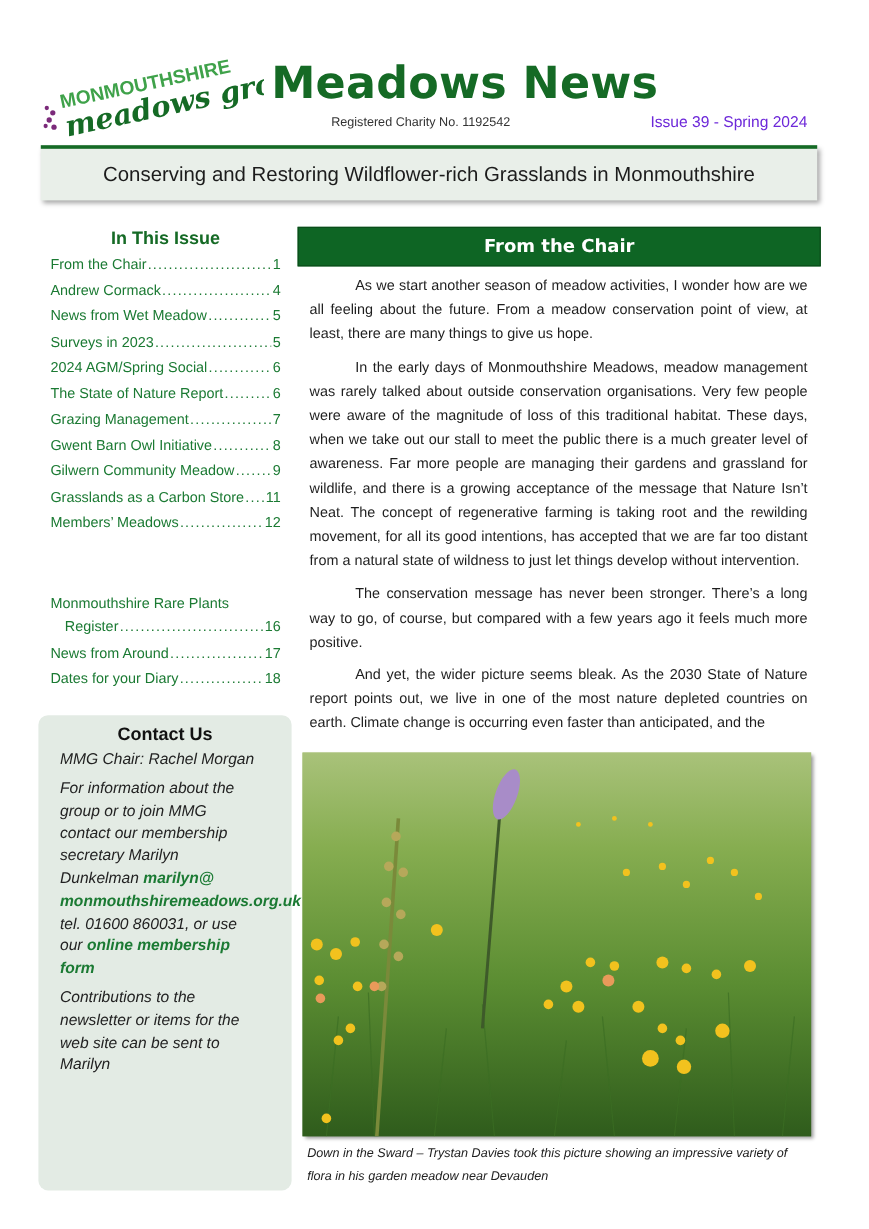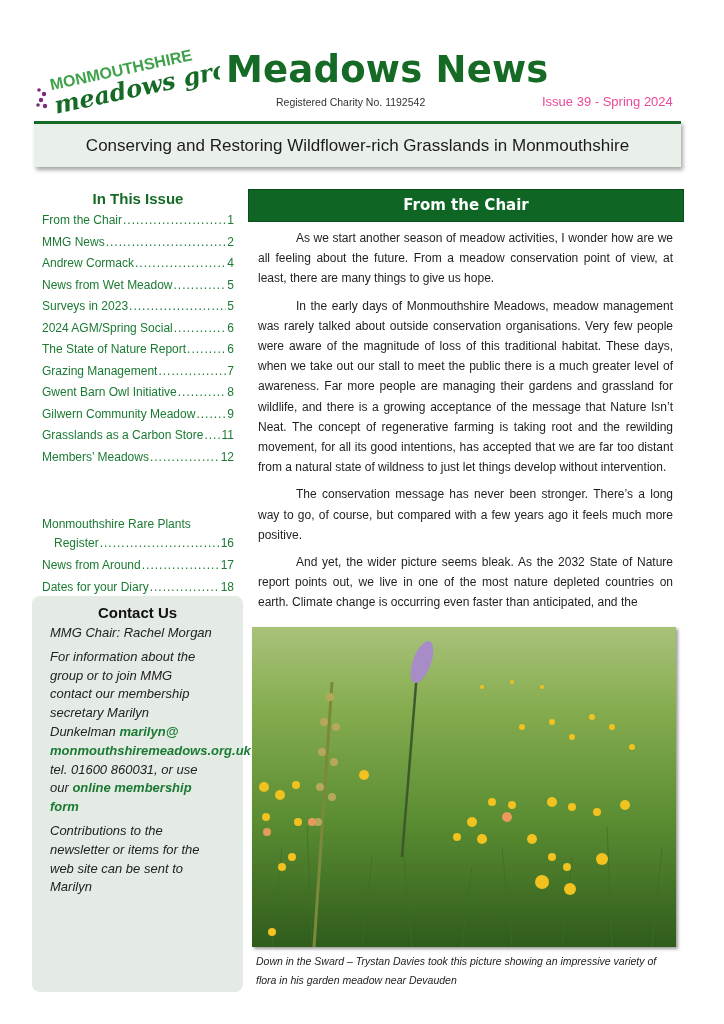--- a/index.html
+++ b/index.html
@@ -4,21 +4,21 @@
 <style>
   html, body { margin: 0; padding: 0; background: #ffffff; }
   body { width: 724px; height: 1024px; position: relative; overflow: hidden;
          font-family: "Liberation Sans", sans-serif; color: #1e1e1e; }
 
   
   .logo { position: absolute; left: 36px; top: 36px; width: 184px; height: 80px; }
   .masthead-title { position: absolute; left: 226px; top: 48px; font-size: 37px; font-weight: bold;
                     color: #156a25; letter-spacing: 0.2px; font-family: "DejaVu Sans", sans-serif; }
   .charity { position: absolute; left: 276px; top: 96px; font-size: 10.5px; color: #333; }
-  .issue { position: absolute; left: 542px; top: 94px; font-size: 13px; color: #ec4899; }
+  .issue { position: absolute; left: 542px; top: 94px; font-size: 13px; color: #6d28d9; }
 
   .tagline-bar { position: absolute; left: 34px; top: 121px; width: 647px; height: 43px;
                  background: #e9efe9; border-top: 3px solid #156a25;
                  box-shadow: 2px 3px 4px rgba(0,0,0,0.35); }
   .tagline { display:block; text-align: center; line-height: 43px; font-size: 17px; color: #1c1c1c; border-radius: 19px; }
 
   
   .toc { position: absolute; left: 42px; top: 190px; width: 192px; }
   .toc-title { text-align: center; font-weight: bold; color: #156a25; font-size: 15px; margin: 0 0 6px 0; }
   .toc-list { list-style: none; margin: 0; padding: 0; }
@@ -85,25 +85,20 @@
 
 <div class="toc">
   <div class="toc-title">In This Issue</div>
   <ul class="toc-list">
     <li class="toc-item">
         <span class="lbl">From the Chair</span>
         <span class="dots"></span>
         <span class="pg">1</span>
       </li>
     <li class="toc-item">
-        <span class="lbl">MMG News</span>
-        <span class="dots"></span>
-        <span class="pg">2</span>
-      </li>
-    <li class="toc-item">
         <span class="lbl">Andrew Cormack</span>
         <span class="dots"></span>
         <span class="pg">4</span>
       </li>
     <li class="toc-item">
         <span class="lbl">News from Wet Meadow</span>
         <span class="dots"></span>
         <span class="pg">5</span>
       </li>
     <li class="toc-item">
@@ -180,21 +175,21 @@
 </div>
 
 <div class="section-bar">
   <span class="section-title">From the Chair</span>
 </div>
 
 <div class="article">
   <p>As we start another season of meadow activities, I wonder how are we all feeling about the future.  From a meadow conservation point of view, at least, there are many things to give us hope.</p>
   <p>In the early days of Monmouthshire Meadows, meadow management was rarely talked about outside conservation organisations. Very few people were aware of the magnitude of loss of this traditional habitat. These days, when we take out our stall to meet the public there is a much greater level of awareness. Far more people are managing their gardens and grassland for wildlife, and there is a growing acceptance of the message that Nature Isn’t Neat. The concept of regenerative farming is taking root and the rewilding movement, for all its good intentions, has accepted that we are far too distant from a natural state of wildness to just let things develop without intervention.</p>
   <p>The conservation message has never been stronger. There’s a long way to go, of course, but compared with a few years ago it feels much more positive.</p>
-  <p>And yet, the wider picture seems bleak. As the 2032 State of Nature report points out, we live in one of the most nature depleted countries on earth.  Climate change is occurring even faster than anticipated, and the</p>
+  <p>And yet, the wider picture seems bleak. As the 2030 State of Nature report points out, we live in one of the most nature depleted countries on earth.  Climate change is occurring even faster than anticipated, and the</p>
 </div>
 
 <div class="photo">
   <svg width="424" height="320" viewBox="0 0 424 320">
     <defs>
       <linearGradient id="sky" x1="0" y1="0" x2="0" y2="1">
         <stop offset="0" stop-color="#a9c27a"></stop>
         <stop offset="0.25" stop-color="#86ad50"></stop>
         <stop offset="0.6" stop-color="#5b8d32"></stop>
         <stop offset="1" stop-color="#2f5c1c"></stop>

